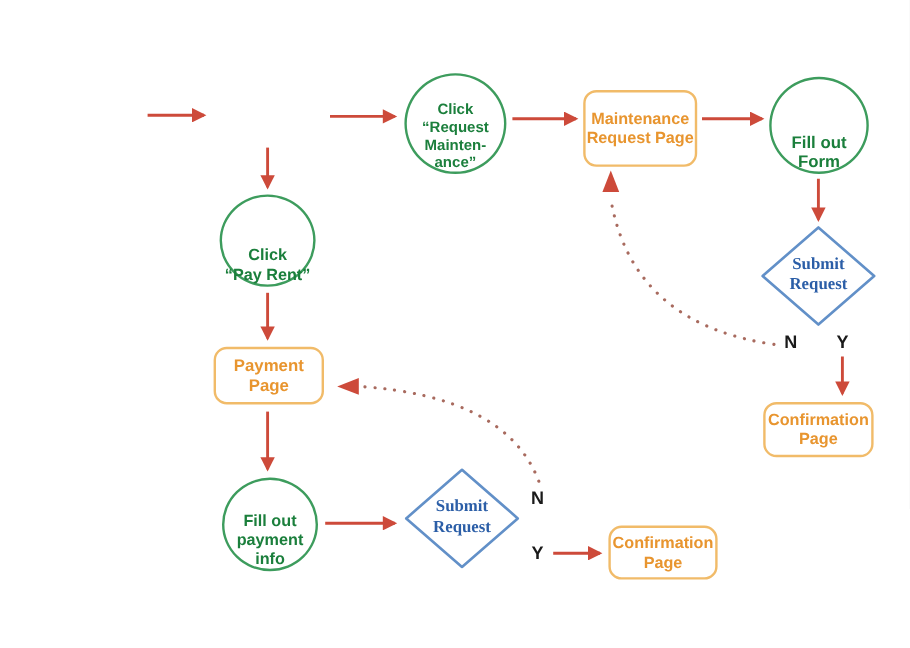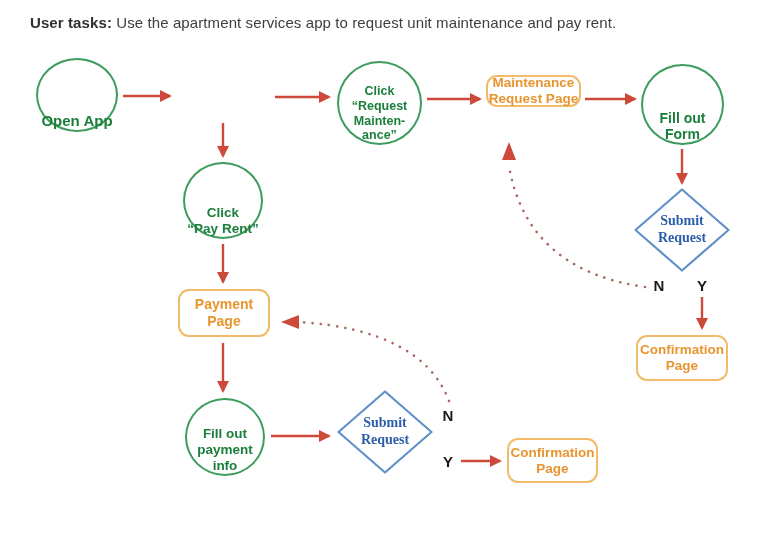--- a/index.html
+++ b/index.html
@@ -32,21 +32,20 @@
   .ahead{fill:var(--arrow-red);}
   .dotted{stroke:var(--dotted-red);stroke-width:2.6;fill:none;
           stroke-dasharray:0.1 8.2;stroke-linecap:round;}
   .fs15{font-size:15px;} .fs14{font-size:14px;} .fs135{font-size:13.5px;} .fs125{font-size:12.5px;}
 </style>
 </head>
 <body>
 
 <div class="canvas">
 
-  <div class="title"><b>User tasks:</b><span> Use the apartment services app to request unit maintenance and pay rent.</span></div>
 
   <svg class="layer" width="758" height="540" viewBox="0 0 758 540">
     <defs>
       <marker id="arr" viewBox="0 0 12 12" markerWidth="13" markerHeight="12" refX="10" refY="6" orient="auto" markerUnits="userSpaceOnUse">
         <path d="M0,0 L12,6 L0,12 Z" class="ahead"></path>
       </marker>
     </defs>
 
     <line class="arrow" x1="123" y1="96" x2="170" y2="96" marker-end="url(#arr)"></line>
     <line class="arrow" x1="275" y1="97" x2="329" y2="97" marker-end="url(#arr)"></line>
@@ -60,33 +59,30 @@
     <line class="arrow" x1="271" y1="436" x2="329" y2="436" marker-end="url(#arr)"></line>
     <line class="arrow" x1="461" y1="461" x2="500" y2="461" marker-end="url(#arr)"></line>
 
     <path class="dotted" d="M 645 287 Q 527 270 509 166"></path>
     <polygon class="ahead" points="502,160 516,160 509,142"></polygon>
 
     <path class="dotted" d="M 449 401 Q 422 330 299 322"></path>
     <polygon class="ahead" points="299,315 299,329 281,322"></polygon>
   </svg>
 
-  <div class="node circle fs15" style="left:36px;top:58px;width:82px;height:74px">
-    <span class="lbl">Open App</span>
-  </div>
 
 
   <div class="node circle fs125" style="left:337px;top:61px;width:85px;height:84px">
     <span class="lbl">Click
 “Request
 Mainten-
 ance”</span>
   </div>
 
-  <div class="node rect fs135" style="left:486px;top:75px;width:95px;height:32px">
+  <div class="node rect fs135" style="left:486px;top:75px;width:95px;height:64px">
     <span class="lbl">Maintenance
 Request Page</span>
   </div>
 
   <div class="node circle fs14" style="left:641px;top:64px;width:83px;height:81px">
     <span class="lbl">Fill out
 Form</span>
   </div>
 
   <div class="node diamond fs14" style="left:634px;top:188px;width:96px;height:84px">

